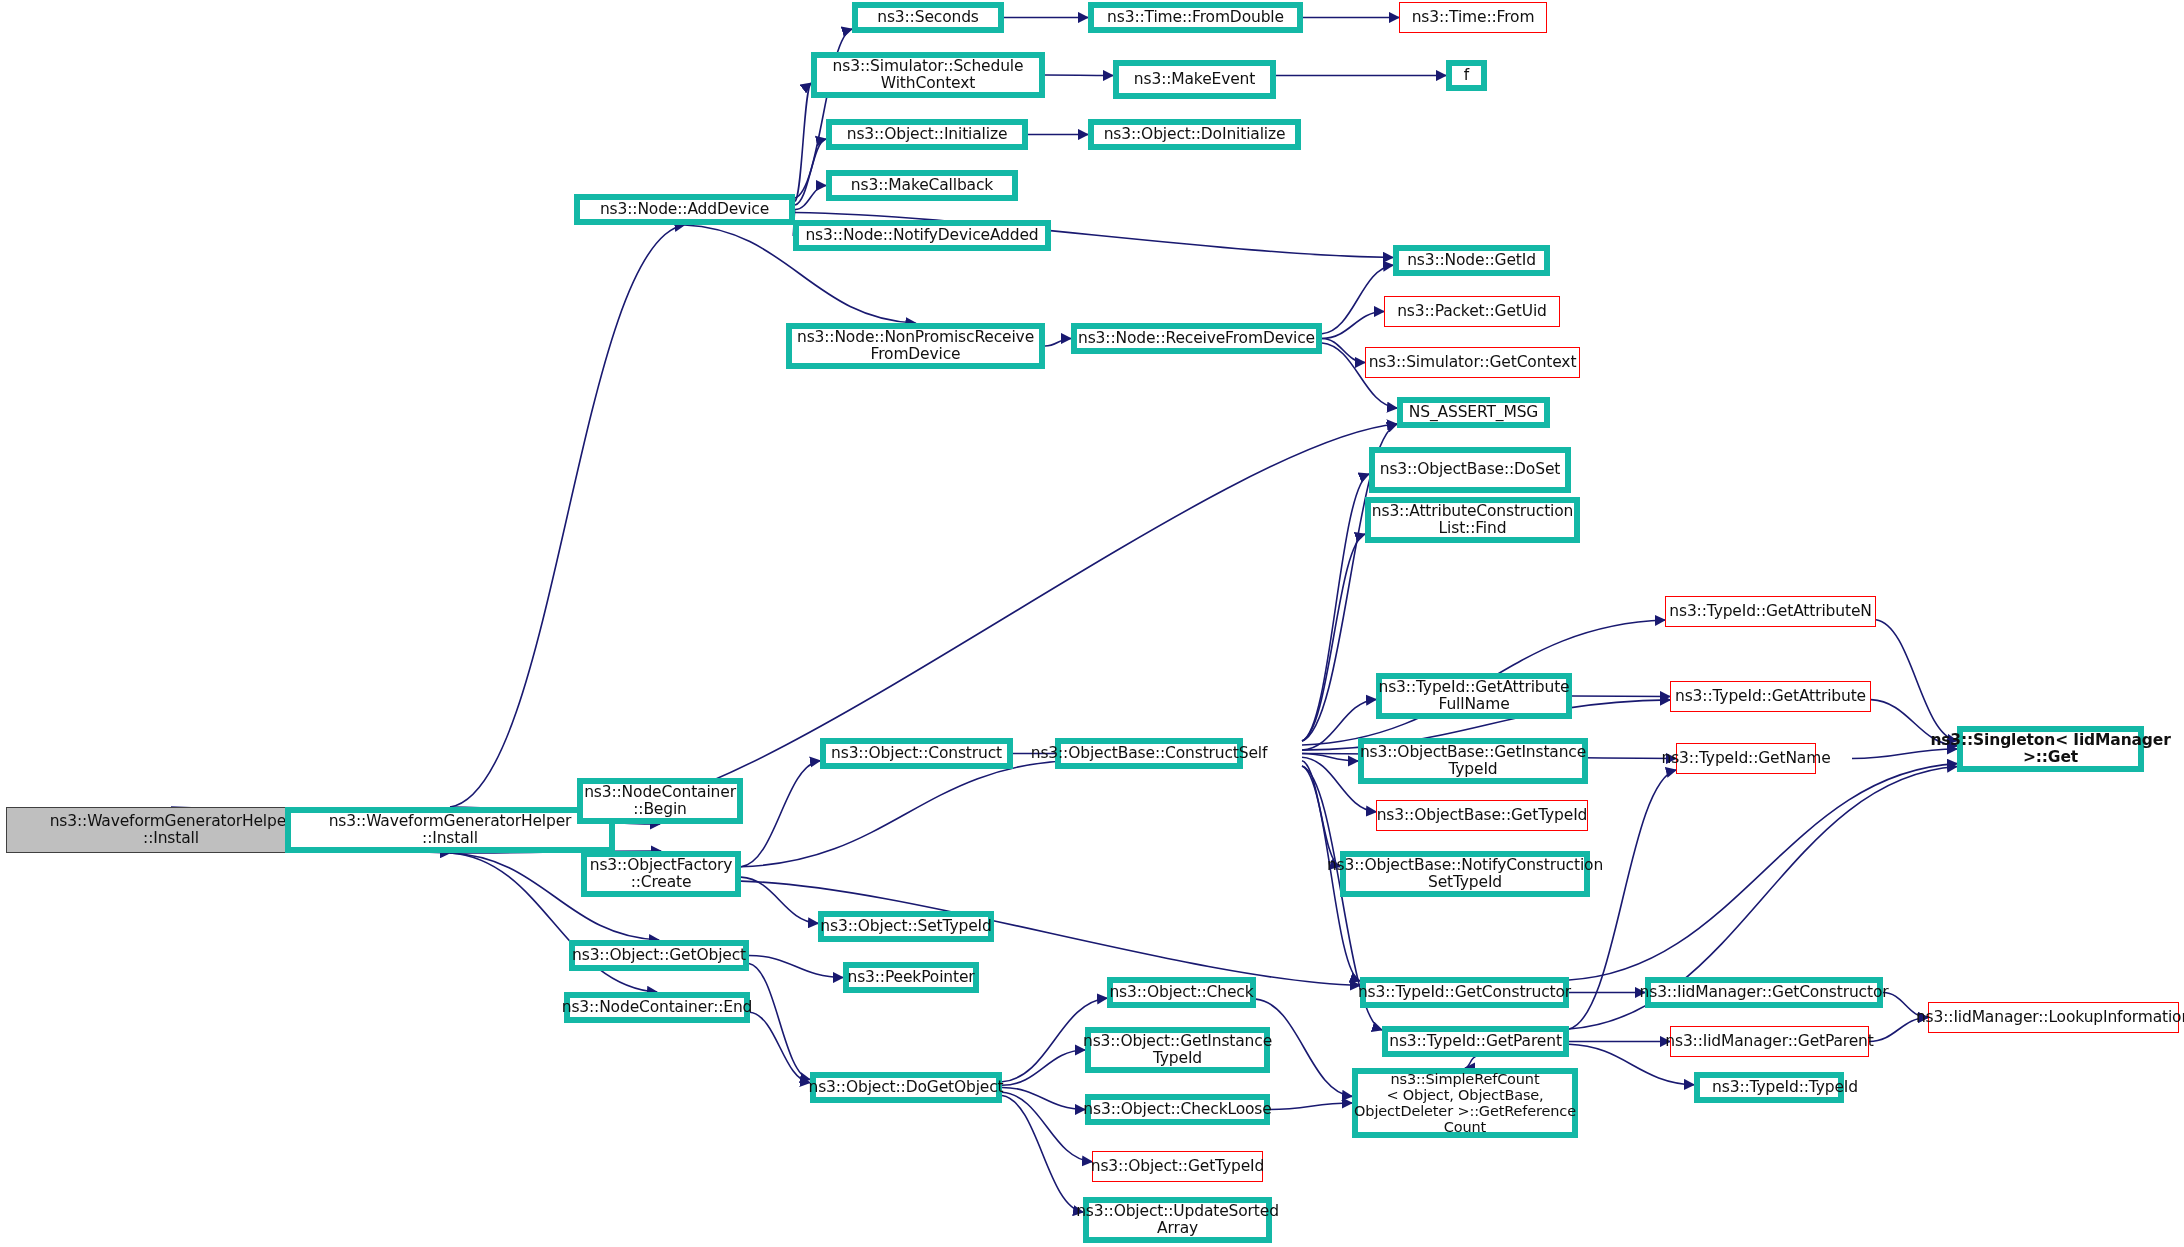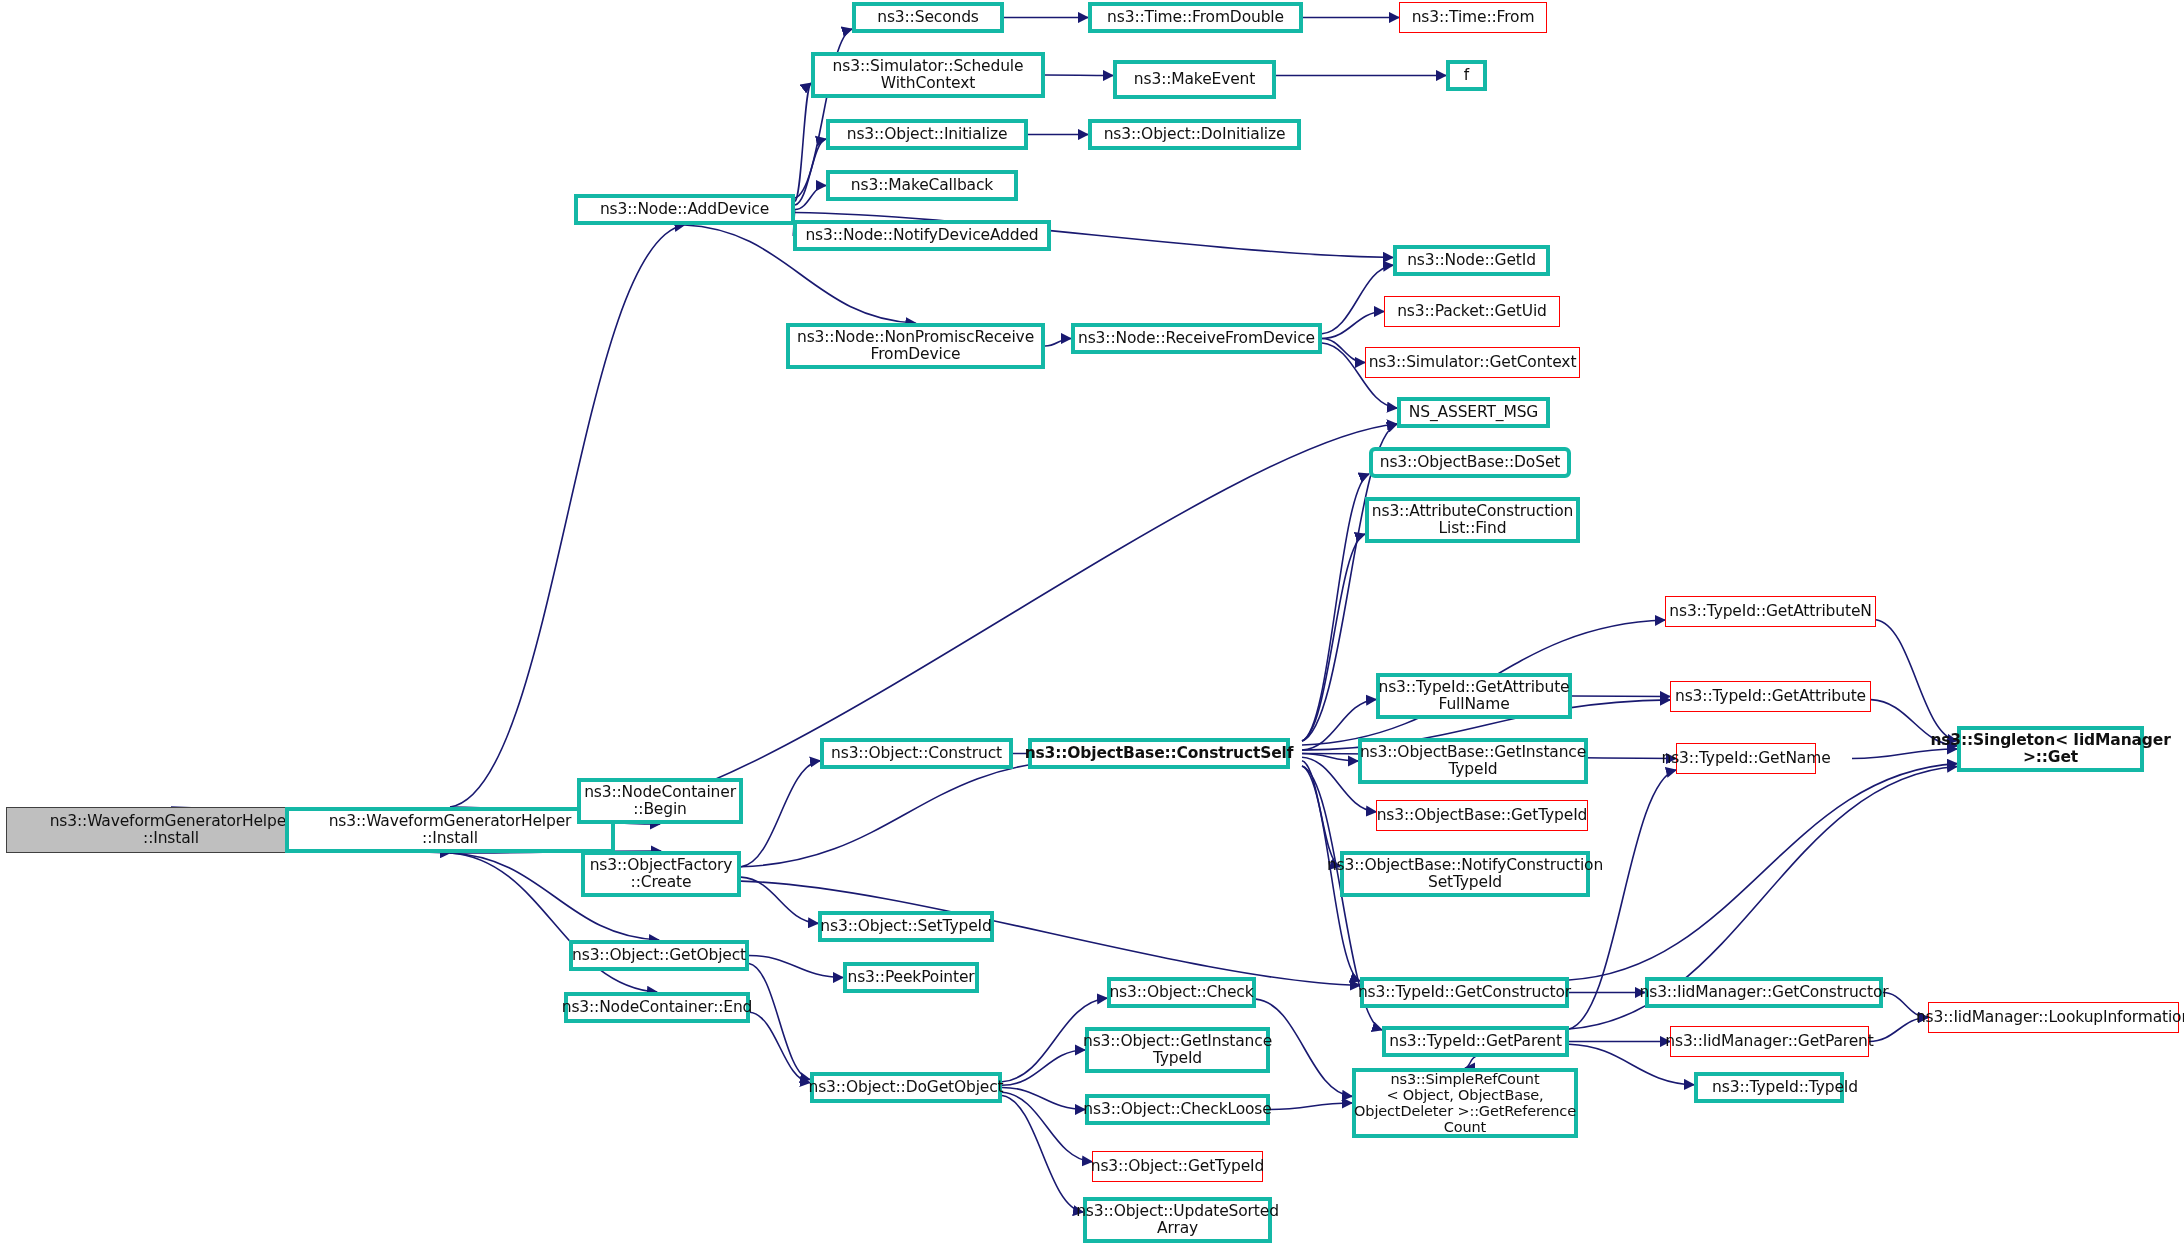--- a/index.html
+++ b/index.html
@@ -25,21 +25,21 @@
     pointer-events: none;
   }
   .node {
     position: absolute;
     box-sizing: border-box;
     display: flex;
     align-items: center;
     justify-content: center;
     text-align: center;
     background: #ffffff;
-    border: 4px solid #14b8a6;
+    border: 6px solid #14b8a6;
     color: #101010;
     font-size: 15.5px;
     line-height: 1.12;
     letter-spacing: -0.15px;
     white-space: pre;
     padding: 0 4px;
     z-index: 5;
   }
   .node.red {
     border: 1px solid #ff0000;
@@ -147,33 +147,33 @@
       <div class="node" style="left: 1088px; top: 2px; width: 215px; height: 31px;"><span class="node-label">ns3::Time::FromDouble</span></div>
       <div class="node" style="left: 1113px; top: 60px; width: 163px; height: 39px;"><span class="node-label">ns3::MakeEvent</span></div>
       <div class="node" style="left: 1088px; top: 119px; width: 213px; height: 31px;"><span class="node-label">ns3::Object::DoInitialize</span></div>
       <div class="node red" style="left: 1399px; top: 2px; width: 148px; height: 31px;"><span class="node-label">ns3::Time::From</span></div>
       <div class="node" style="left: 1446px; top: 60px; width: 41px; height: 31px;"><span class="node-label">f</span></div>
       <div class="node" style="left: 1071px; top: 323px; width: 251px; height: 31px;"><span class="node-label">ns3::Node::ReceiveFromDevice</span></div>
       <div class="node" style="left: 1393px; top: 245px; width: 157px; height: 31px;"><span class="node-label">ns3::Node::GetId</span></div>
       <div class="node red" style="left: 1384px; top: 296px; width: 176px; height: 31px;"><span class="node-label">ns3::Packet::GetUid</span></div>
       <div class="node red" style="left: 1365px; top: 347px; width: 215px; height: 31px;"><span class="node-label">ns3::Simulator::GetContext</span></div>
       <div class="node" style="left: 1397px; top: 397px; width: 153px; height: 31px;"><span class="node-label">NS_ASSERT_MSG</span></div>
-      <div class="node" style="left: 1369px; top: 447px; width: 202px; height: 31px; border-radius: 6px;"><span class="node-label">ns3::ObjectBase::DoSet</span></div>
+      <div class="node" style="left: 1369px; top: 447px; width: 202px; height: 46px;"><span class="node-label">ns3::ObjectBase::DoSet</span></div>
       <div class="node" style="left: 1365px; top: 497px; width: 215px; height: 46px;"><span class="node-label">ns3::AttributeConstruction
 List::Find</span></div>
       <div class="node red" style="left: 1665px; top: 596px; width: 211px; height: 31px;"><span class="node-label">ns3::TypeId::GetAttributeN</span></div>
       <div class="node" style="left: 1376px; top: 673px; width: 196px; height: 46px;"><span class="node-label">ns3::TypeId::GetAttribute
 FullName</span></div>
       <div class="node red" style="left: 1670px; top: 681px; width: 201px; height: 31px;"><span class="node-label">ns3::TypeId::GetAttribute</span></div>
       <div class="node" style="left: 1358px; top: 738px; width: 230px; height: 46px;"><span class="node-label">ns3::ObjectBase::GetInstance
 TypeId</span></div>
       <div class="node red" style="left: 1676px; top: 743px; width: 140px; height: 31px;"><span class="node-label">ns3::TypeId::GetName</span></div>
       <div class="node" style="left: 1957px; top: 726px; width: 187px; height: 46px; font-weight: bold;"><span class="node-label">ns3::Singleton&lt; IidManager
 &gt;::Get</span></div>
-      <div class="node" style="left: 1028px; top: 738px; width: 262px; height: 31px; font-weight: bold;"><span class="node-label">ns3::ObjectBase::ConstructSelf</span></div>
+      <div class="node" style="left: 1055px; top: 738px; width: 188px; height: 31px;"><span class="node-label">ns3::ObjectBase::ConstructSelf</span></div>
       <div class="node red" style="left: 1376px; top: 800px; width: 212px; height: 31px;"><span class="node-label">ns3::ObjectBase::GetTypeId</span></div>
       <div class="node" style="left: 1340px; top: 851px; width: 250px; height: 46px;"><span class="node-label">ns3::ObjectBase::NotifyConstruction
 SetTypeId</span></div>
       <div class="node" style="left: 820px; top: 738px; width: 193px; height: 31px;"><span class="node-label">ns3::Object::Construct</span></div>
       <div class="node" style="left: 577px; top: 778px; width: 166px; height: 46px;"><span class="node-label">ns3::NodeContainer
 ::Begin</span></div>
       <div class="node" style="left: 581px; top: 851px; width: 160px; height: 46px;"><span class="node-label">ns3::ObjectFactory
 ::Create</span></div>
       <div class="node" style="left: 818px; top: 911px; width: 176px; height: 31px;"><span class="node-label">ns3::Object::SetTypeId</span></div>
       <div class="node" style="left: 569px; top: 940px; width: 180px; height: 31px;"><span class="node-label">ns3::Object::GetObject</span></div>

